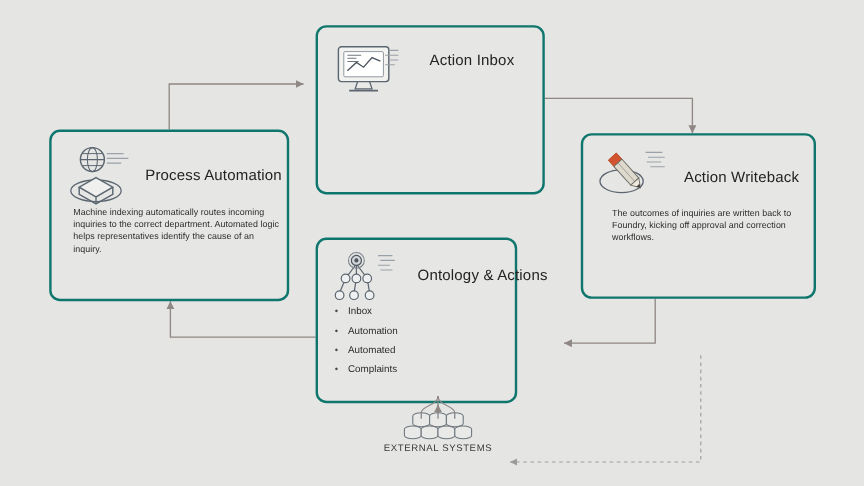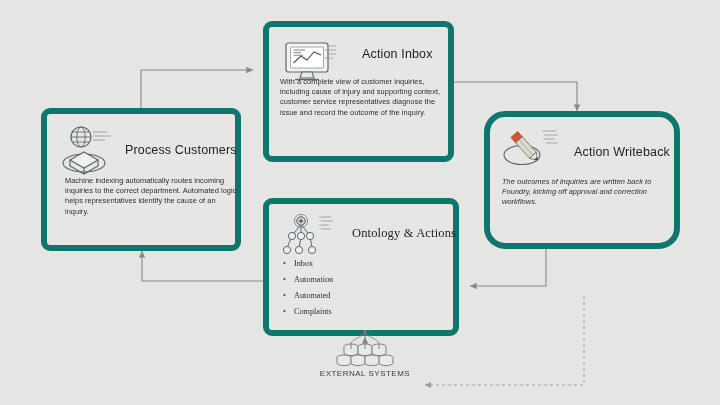--- a/index.html
+++ b/index.html
@@ -24,21 +24,21 @@
     left: 0;
     top: 0;
     width: 720px;
     height: 405px;
     pointer-events: none;
   }
   .card {
     position: absolute;
     box-sizing: border-box;
     background: #e6e6e4;
-    border: 6px solid #0f766e;
+    border: 2px solid #0f766e;
     border-radius: 9px;
   }
   .card-title {
     position: absolute;
     color: #232323;
     font-size: 12.5px;
     letter-spacing: .15px;
     white-space: nowrap;
   }
   .card-body {
@@ -139,21 +139,20 @@
         <line x1="14" y1="40.5" x2="38" y2="40.5" stroke="#5c6670" stroke-width="1.3"></line>
         <line x1="47" y1="7" x2="55" y2="7" stroke="#9aa1a8" stroke-width="0.9"></line>
         <line x1="44" y1="11" x2="55" y2="11" stroke="#9aa1a8" stroke-width="0.9"></line>
         <line x1="47" y1="15" x2="55" y2="15" stroke="#9aa1a8" stroke-width="0.9"></line>
         <line x1="44" y1="19" x2="52" y2="19" stroke="#9aa1a8" stroke-width="0.9"></line>
       </svg>
     </span>
 
     <div class="card-title" style="left:93px; top:20px;">Action Inbox</div>
 
-    <div class="card-body" style="left:11px; top:50px; width:168px;">With a complete view of customer inquiries, including cause of injury and supporting context, customer service representatives diagnose the issue and record the outcome of the inquiry.</div>
   </div>
 
   <div class="card" style="left:41px; top:108px; width:200px; height:143px;">
 
     <span class="card-icon" style="left:12px; top:9px;">
       <svg width="62" height="56" viewBox="0 0 62 56">
         <circle cx="22" cy="14" r="10" fill="none" stroke="#5c6670" stroke-width="1.2"></circle>
         <ellipse cx="22" cy="14" rx="4.2" ry="10" fill="none" stroke="#5c6670" stroke-width="0.9"></ellipse>
         <line x1="12" y1="14" x2="32" y2="14" stroke="#5c6670" stroke-width="0.9"></line>
         <line x1="13.8" y1="9" x2="30.2" y2="9" stroke="#5c6670" stroke-width="0.8"></line>
@@ -161,50 +160,50 @@
         <line x1="34" y1="9" x2="48" y2="9" stroke="#9aa1a8" stroke-width="1"></line>
         <line x1="34" y1="13" x2="52" y2="13" stroke="#9aa1a8" stroke-width="1"></line>
         <line x1="34" y1="17" x2="46" y2="17" stroke="#9aa1a8" stroke-width="1"></line>
         <ellipse cx="25" cy="40" rx="21" ry="9" fill="none" stroke="#5c6670" stroke-width="1.1"></ellipse>
         <path d="M25,29 L39,37 L25,45 L11,37 Z" fill="#f0f0ef" stroke="#5c6670" stroke-width="1.2"></path>
         <path d="M11,37 L11,43 L25,51 L39,43 L39,37" fill="none" stroke="#5c6670" stroke-width="1.2"></path>
         <line x1="25" y1="45" x2="25" y2="51" stroke="#5c6670" stroke-width="1.1"></line>
       </svg>
     </span>
 
-    <div class="card-title" style="left:78px; top:29px;">Process Customers</div>
+    <div class="card-title" style="left:78px; top:29px;">Process Automation</div>
 
     <div class="card-body" style="left:18px; top:62px; width:172px;">Machine indexing automatically routes incoming inquiries to the correct department. Automated logic helps representatives identify the cause of an inquiry.</div>
   </div>
 
-  <div class="card" style="left:484px; top:111px; width:196px; height:138px;border-radius:21px;">
+  <div class="card" style="left:484px; top:111px; width:196px; height:138px;">
 
     <span class="card-icon" style="left:10px; top:8px;">
       <svg width="62" height="52" viewBox="0 0 62 52">
         <ellipse cx="22" cy="30" rx="18" ry="9.5" fill="none" stroke="#5c6670" stroke-width="1.1"></ellipse>
         <g transform="rotate(-42 28 24)">
           <rect x="23" y="4" width="9" height="7" fill="#d2542f" stroke="#b8441f" stroke-width="0.7"></rect>
           <rect x="23" y="11" width="9" height="21" fill="#ded9cd" stroke="#6b6b66" stroke-width="0.8"></rect>
           <line x1="27.5" y1="11" x2="27.5" y2="32" stroke="#9c9a92" stroke-width="0.7"></line>
           <path d="M23,32 L27.5,39 L32,32 Z" fill="#efe9dc" stroke="#6b6b66" stroke-width="0.8"></path>
           <path d="M25.7,36 L27.5,39 L29.3,36 Z" fill="#44413c"></path>
         </g>
         <line x1="42" y1="6" x2="56" y2="6" stroke="#9aa1a8" stroke-width="0.9"></line>
         <line x1="44" y1="10" x2="58" y2="10" stroke="#9aa1a8" stroke-width="0.9"></line>
         <line x1="43" y1="14" x2="55" y2="14" stroke="#9aa1a8" stroke-width="0.9"></line>
         <line x1="46" y1="18" x2="58" y2="18" stroke="#9aa1a8" stroke-width="0.9"></line>
       </svg>
     </span>
 
     <div class="card-title" style="left:84px; top:28px;">Action Writeback</div>
 
-    <div class="card-body" style="left:12px; top:60px; width:172px;font-style:italic;">The outcomes of inquiries are written back to Foundry, kicking off approval and correction workflows.</div>
-  </div>
-
-  <div class="card" style="left:263px; top:198px; width:196px; height:138px;font-family:Liberation Serif, serif;">
+    <div class="card-body" style="left:24px; top:60px; width:172px;">The outcomes of inquiries are written back to Foundry, kicking off approval and correction workflows.</div>
+  </div>
+
+  <div class="card" style="left:263px; top:198px; width:168px; height:138px;">
 
     <span class="card-icon" style="left:10px; top:8px;">
       <svg width="62" height="50" viewBox="0 0 62 50">
         <line x1="22" y1="12" x2="13" y2="24" stroke="#5c6670" stroke-width="1"></line>
         <line x1="22" y1="12" x2="22" y2="24" stroke="#5c6670" stroke-width="1"></line>
         <line x1="22" y1="12" x2="31" y2="24" stroke="#5c6670" stroke-width="1"></line>
         <line x1="13" y1="24" x2="8" y2="36" stroke="#5c6670" stroke-width="1"></line>
         <line x1="22" y1="24" x2="20" y2="36" stroke="#5c6670" stroke-width="1"></line>
         <line x1="31" y1="24" x2="33" y2="36" stroke="#5c6670" stroke-width="1"></line>
         <circle cx="22" cy="9" r="6.6" fill="none" stroke="#7d858d" stroke-width="0.9"></circle>

